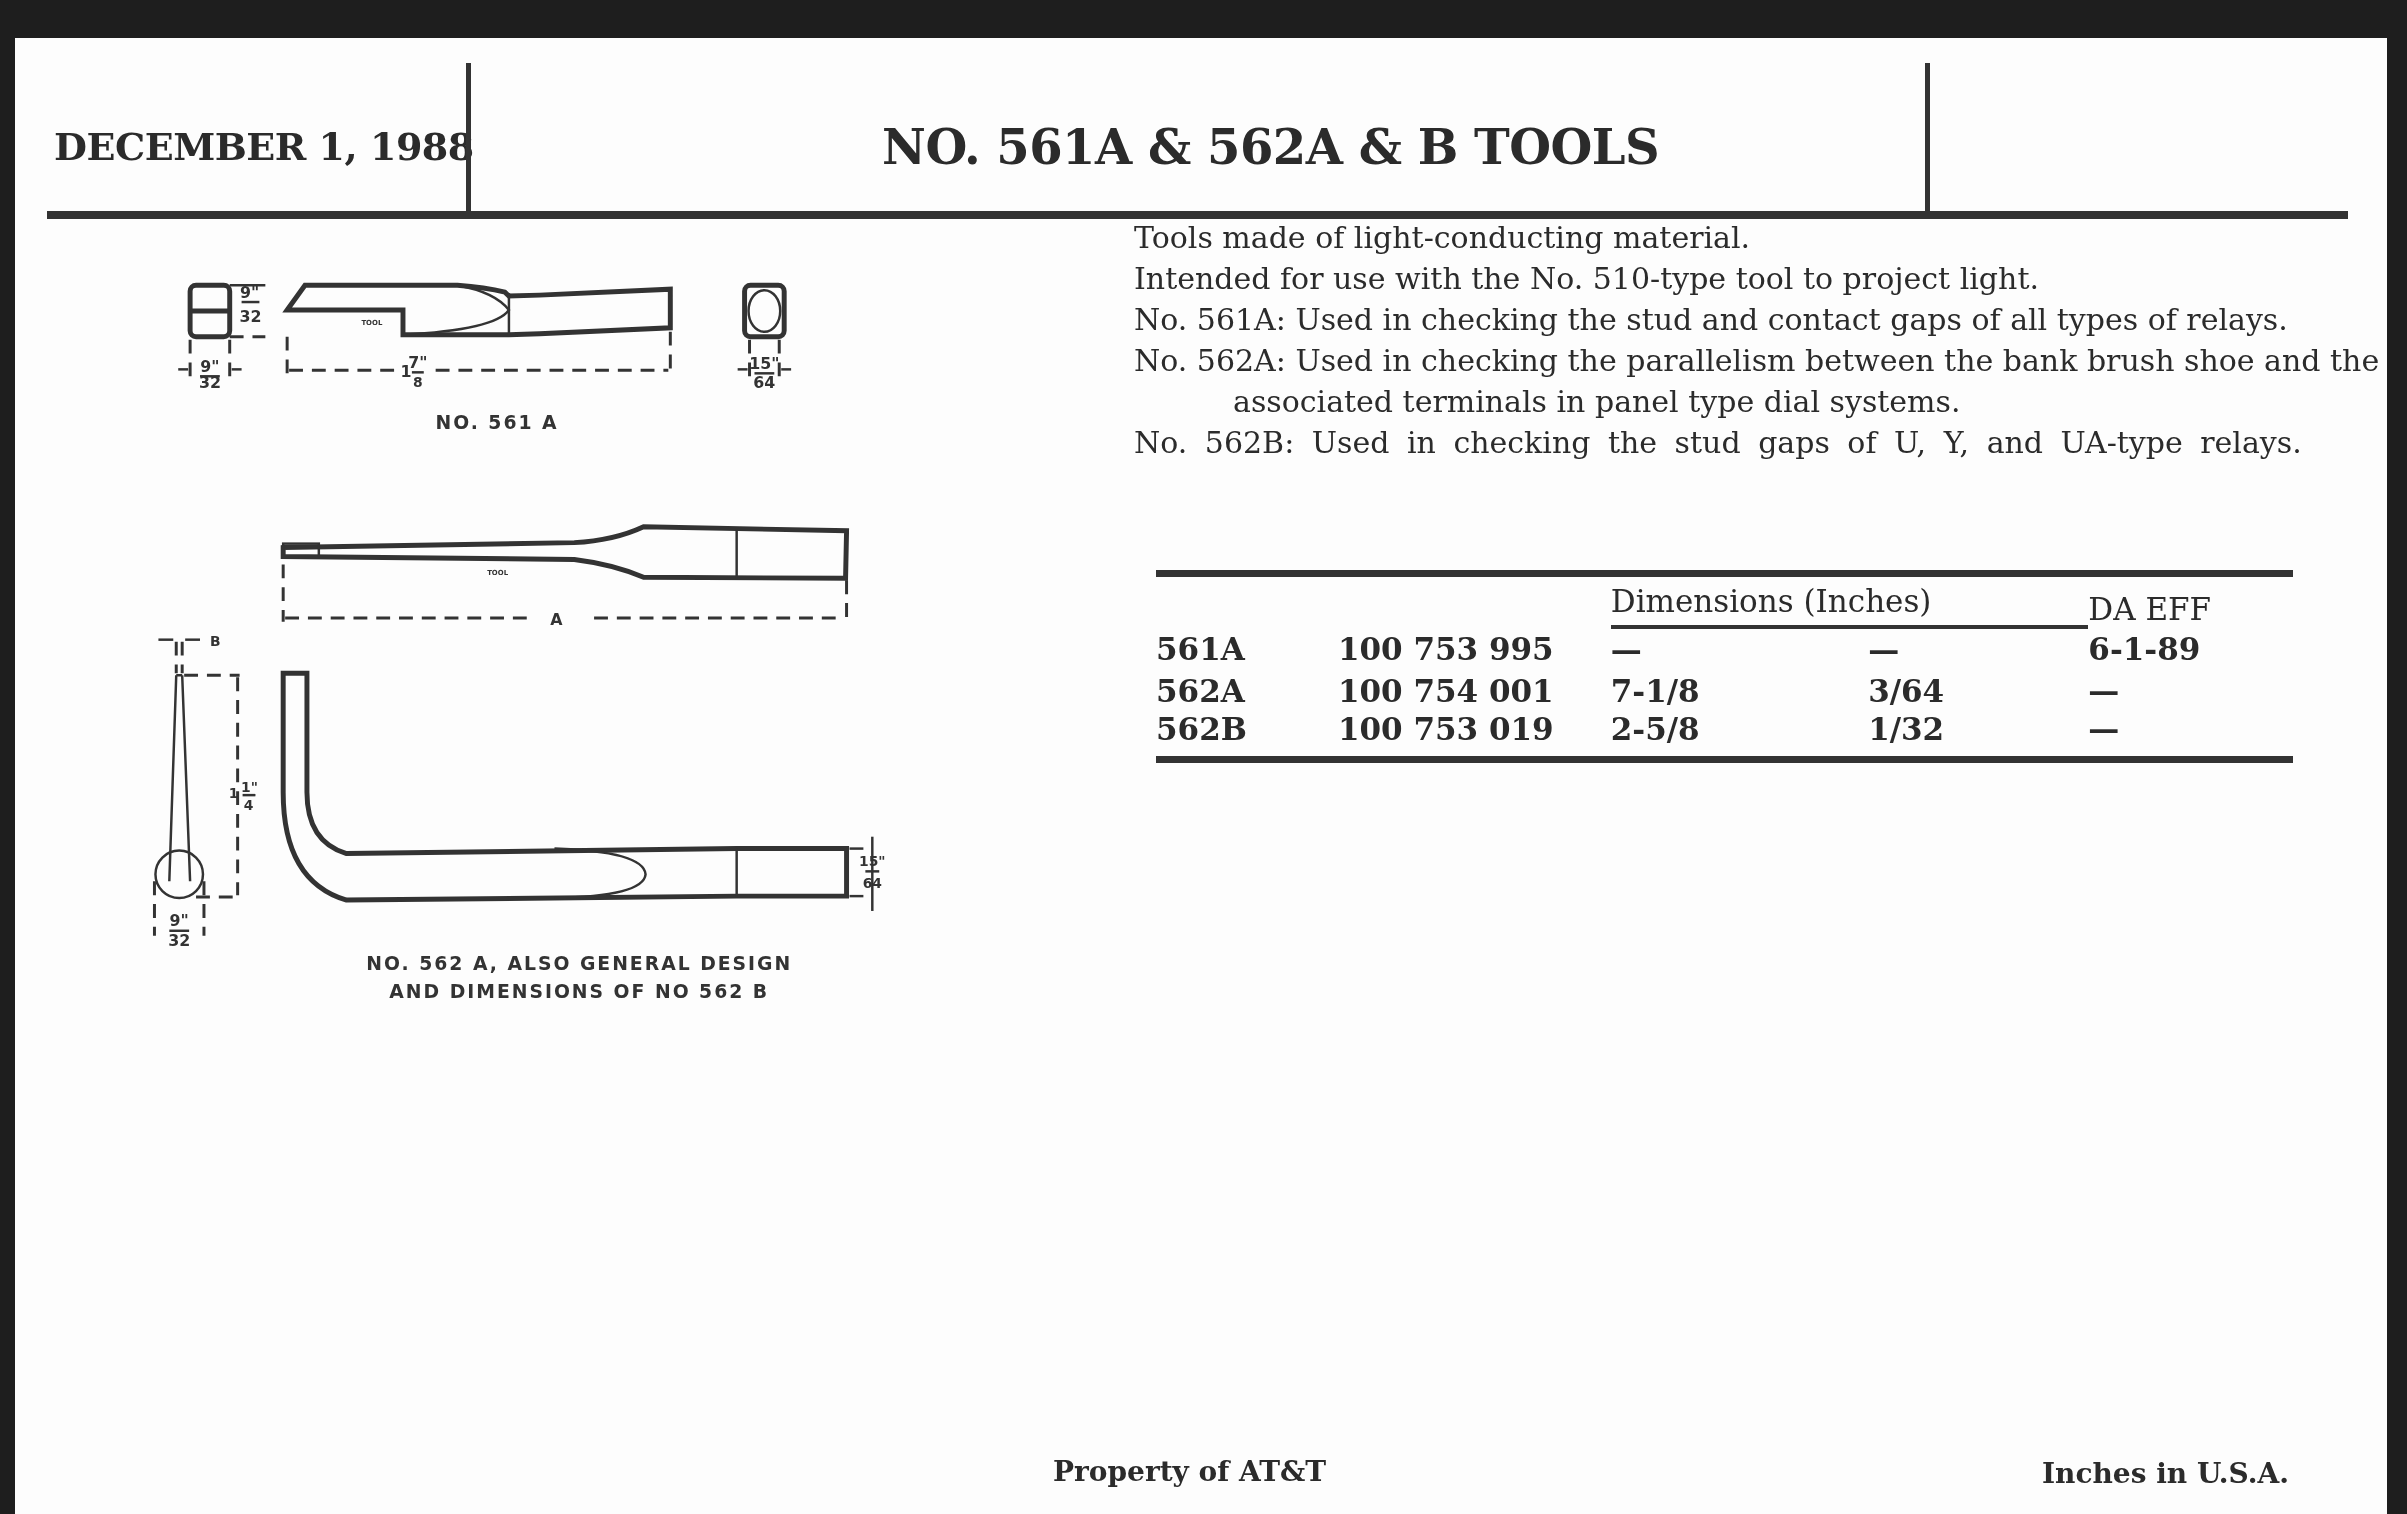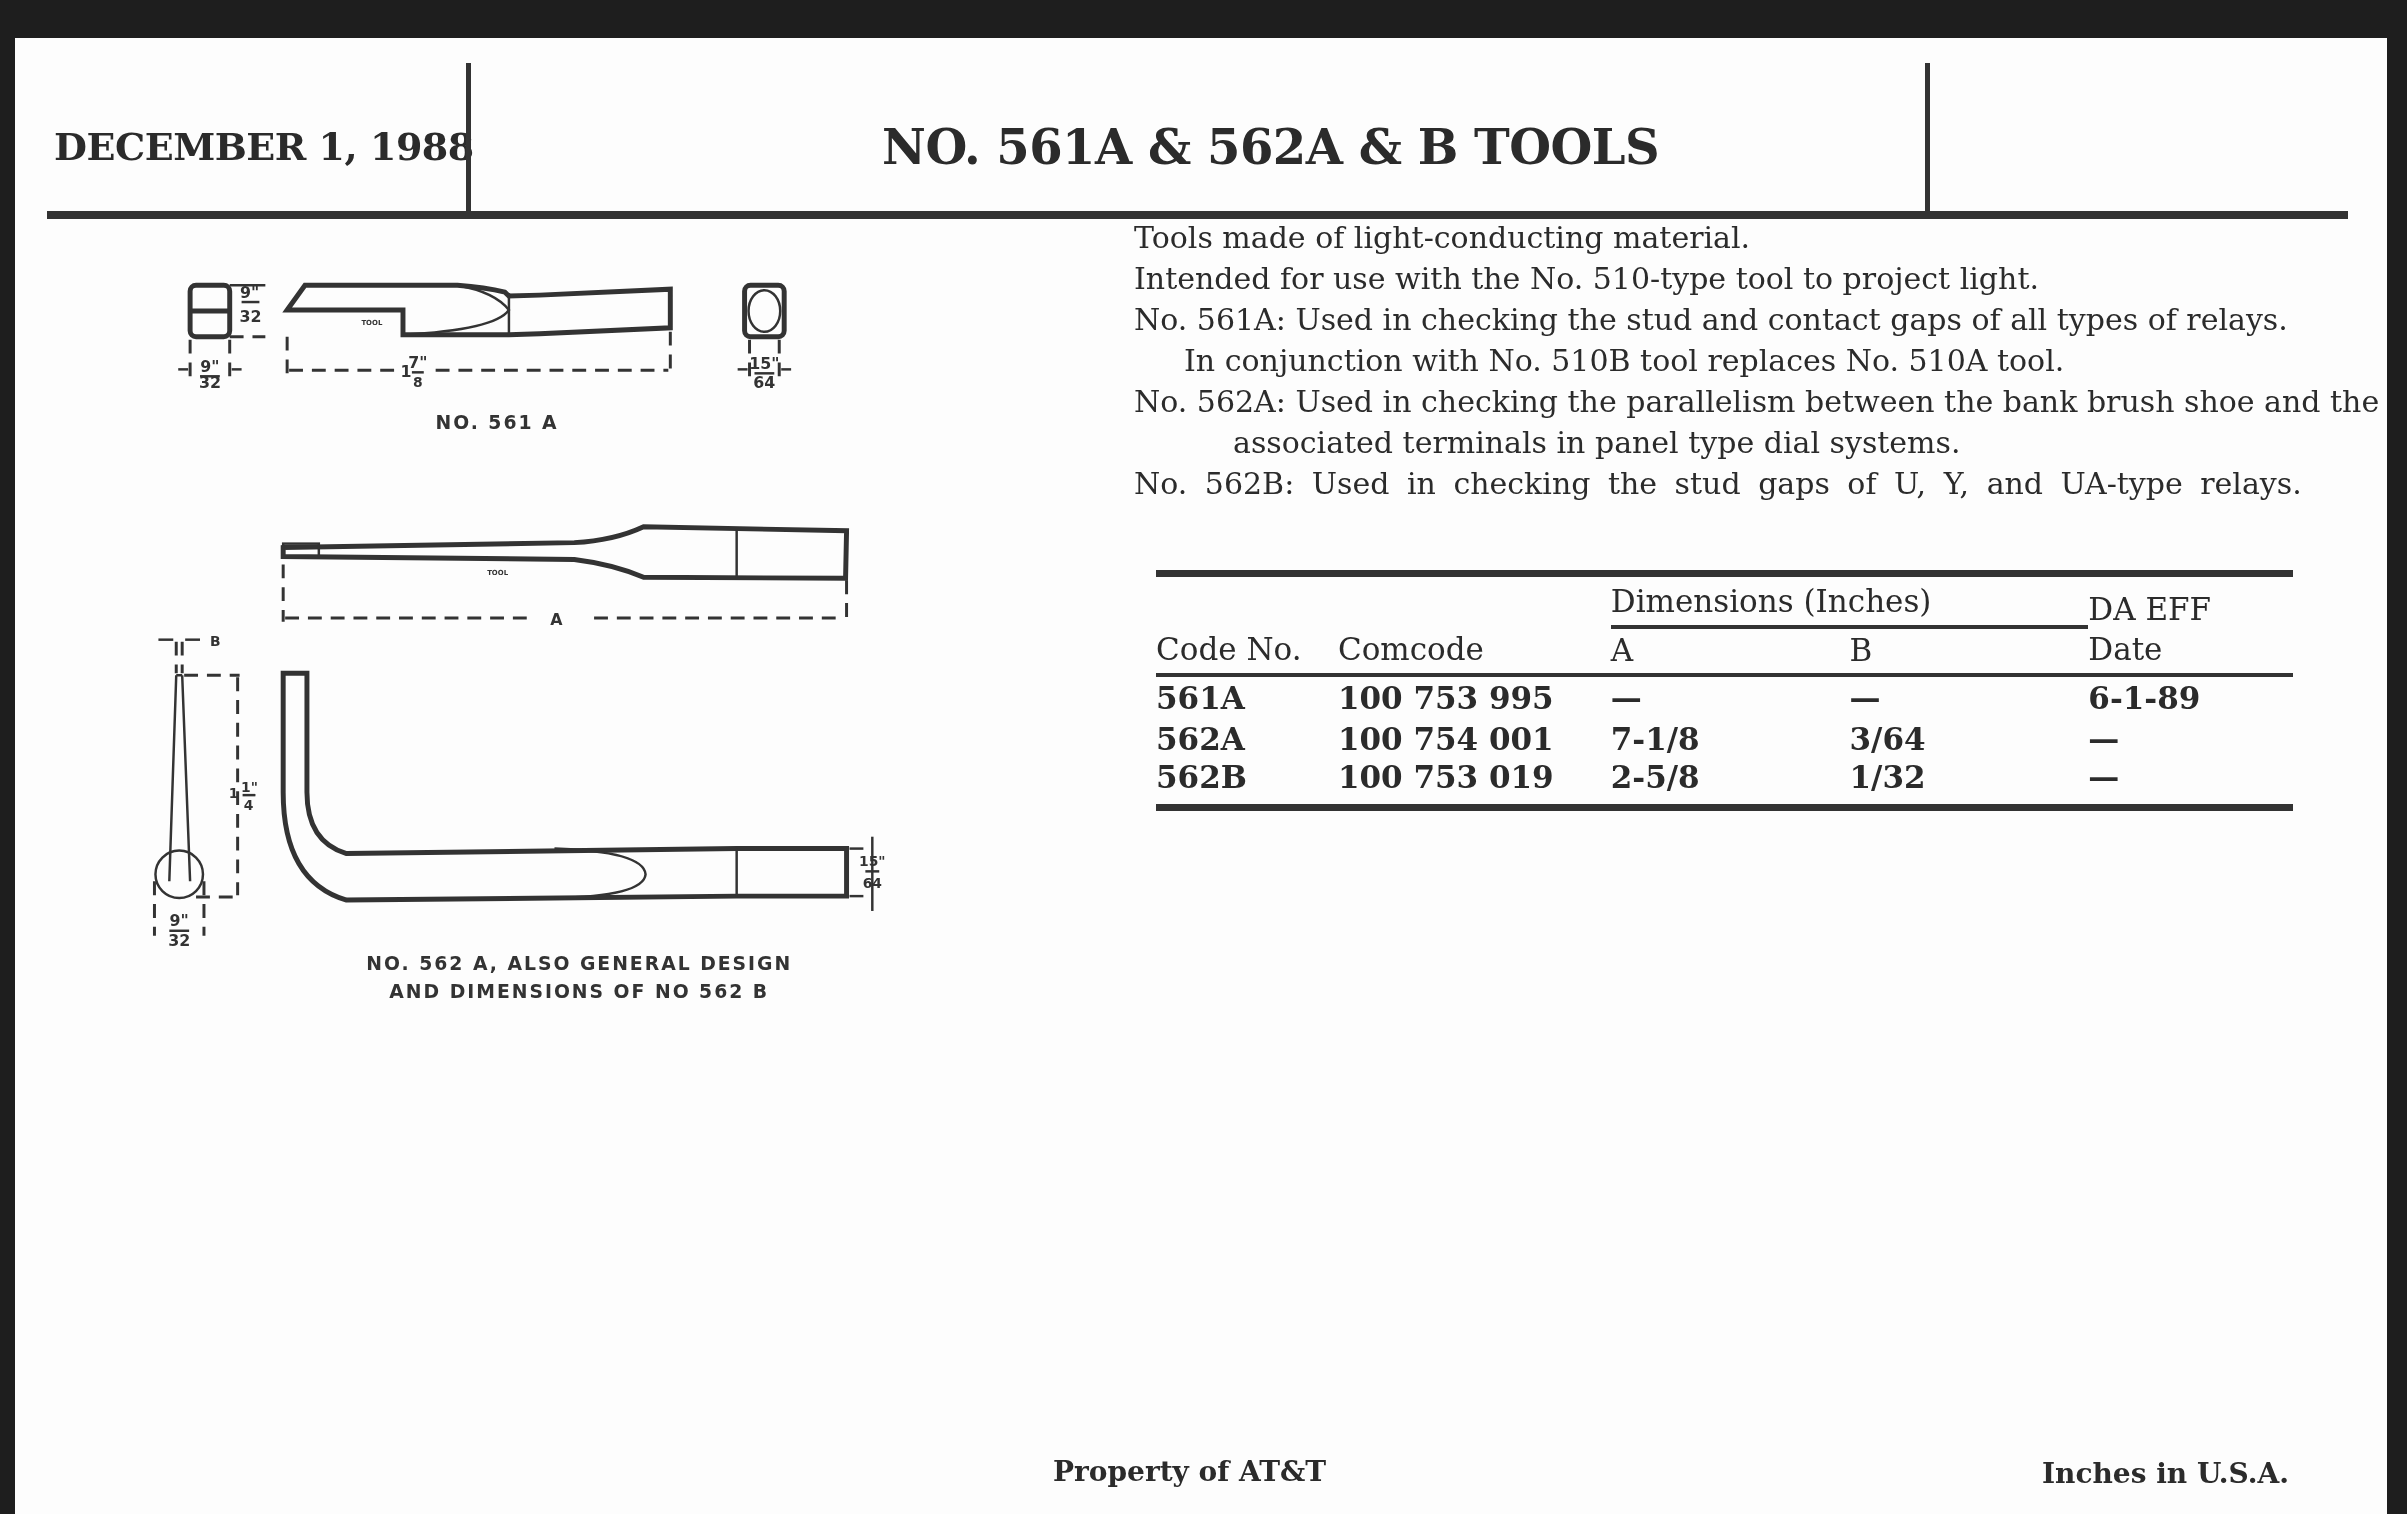--- a/index.html
+++ b/index.html
@@ -37,40 +37,32 @@
 <div class="abs hdr-date">DECEMBER 1, 1988</div>
 <div class="abs vrule" style="left:466px;top:63px;height:149px;"></div>
 <div class="abs hdr-title">NO. 561A &amp; 562A &amp; B TOOLS</div>
 <div class="abs vrule" style="left:1925px;top:63px;height:149px;"></div>
 <div class="abs hrule" style="left:47px;top:211px;width:2301px;"></div>
 
 <div class="abs desc">
   <p>Tools made of light-conducting material.</p>
   <p>Intended for use with the No. 510-type tool to project light.</p>
   <p>No. 561A: Used in checking the stud and contact gaps of all types of relays.</p>
-  <p class="ind1">In conjunction with No. 510B tool replaces No. 510A tool.</p>
   <p>No. 562A: Used in checking the parallelism between the bank brush shoe and the</p>
   <p class="ind2">associated terminals in panel type dial systems.</p>
   <p style="word-spacing:8px;">No. 562B: Used in checking the stud gaps of U, Y, and UA-type relays.</p>
 </div>
 
 <table class="spec">
   <thead>
     <tr style="height:51px;">
       <th rowspan="1" style="width:16%;"></th>
       <th style="width:24%;"></th>
       <th colspan="2" class="dimhdr" style="padding-top:6px;">Dimensions (Inches)</th>
       <th style="width:18%;vertical-align:bottom;">DA EFF</th>
-    </tr>
-    <tr class="row-hdr-low" style="height:48px;">
-      <th>Code No.</th>
-      <th>Comcode</th>
-      <th style="width:21%;">A</th>
-      <th style="width:21%;">B</th>
-      <th>Date</th>
     </tr>
   </thead>
   <tbody>
     <tr>
       <td>561A</td>
       <td>100 753 995</td>
       <td>—</td>
       <td>—</td>
       <td>6-1-89</td>
     </tr>

